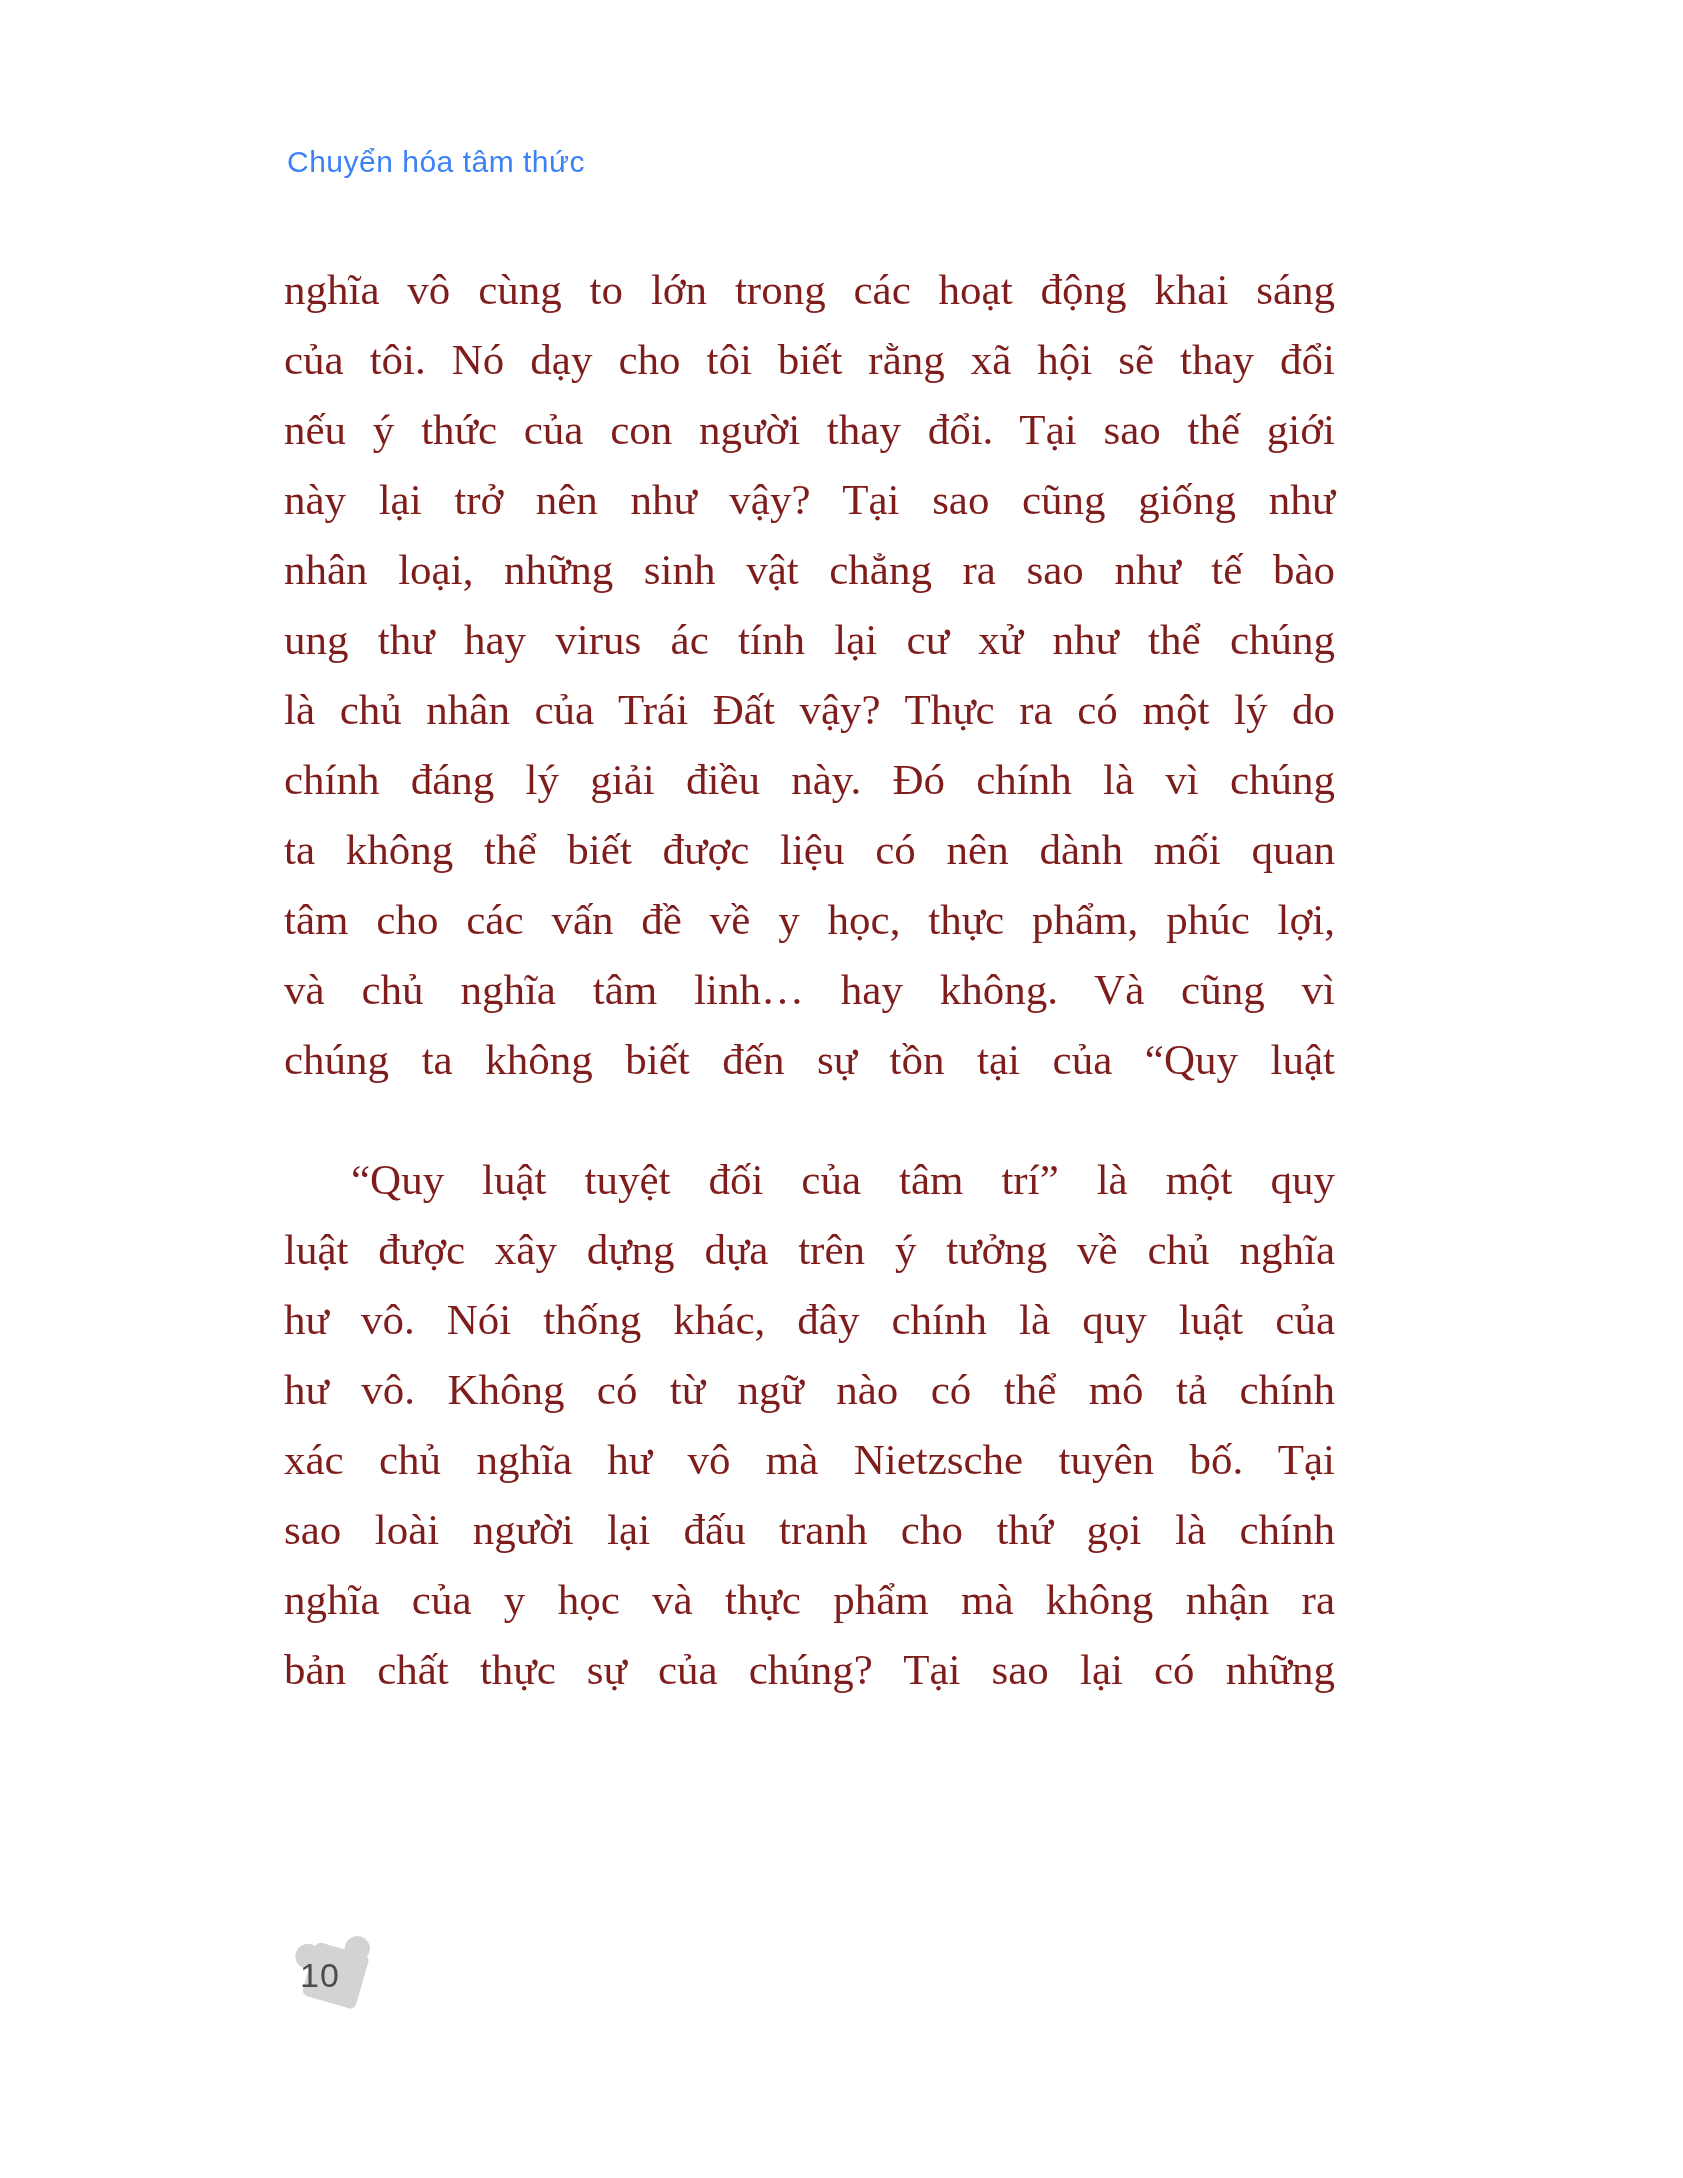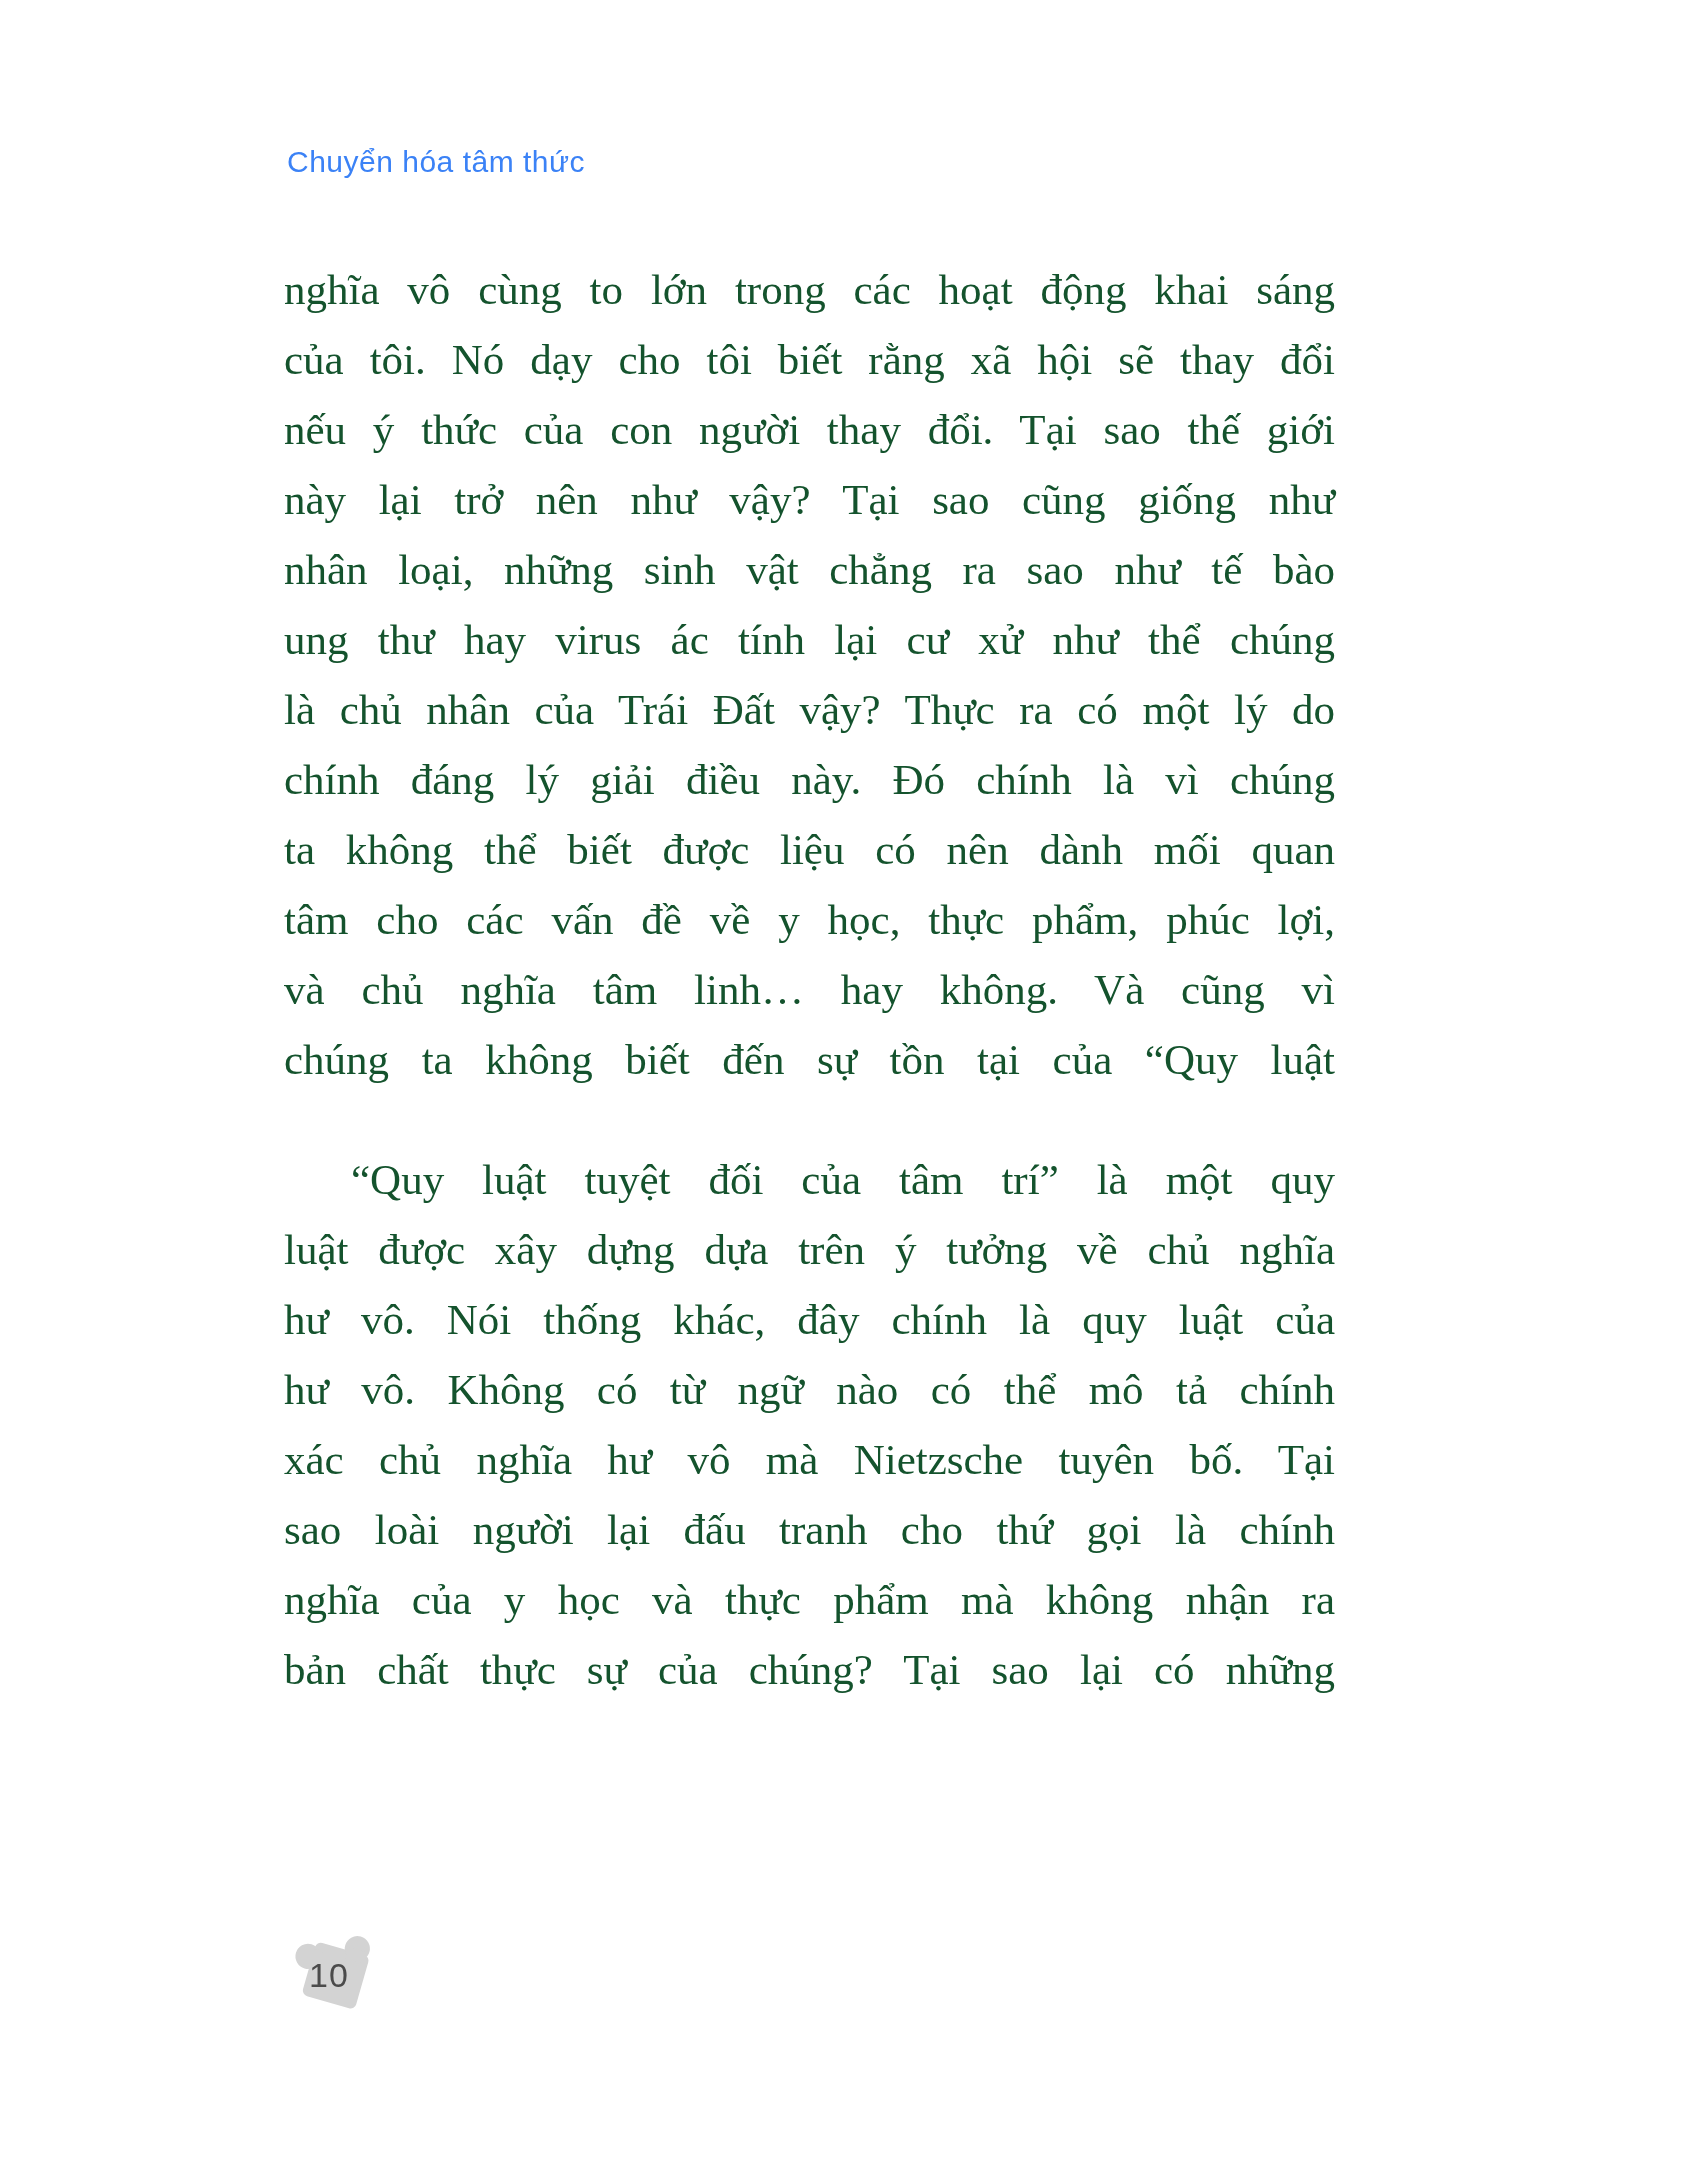--- a/index.html
+++ b/index.html
@@ -24,21 +24,21 @@
     font-weight: 400;
     letter-spacing: 0.5px;
     color: #3b82f6;
     white-space: nowrap;
   }
   .body-text {
     position: absolute;
     left: 284px;
     top: 255px;
     width: 1051px;
-    color: #14532d;
+    color: #7f1d1d;
     font-size: 43px;
     line-height: 70px;
   }
   .para { margin: 0; }
   .para + .para { margin-top: 50px; }
   .line {
     text-align: justify;
     text-align-last: justify;
     white-space: normal;
   }
@@ -47,21 +47,21 @@
   .page-marker {
     position: absolute;
     left: 280px;
     top: 1919px;
     width: 109px;
     height: 109px;
   }
   .page-marker svg { display: block; }
   .page-number {
     position: absolute;
-    left: 309px;
+    left: 300px;
     top: 1956px;
     font-family: "Liberation Sans", "DejaVu Sans", sans-serif;
     font-weight: 400;
     font-size: 34px;
     color: #4b4b4b;
     letter-spacing: 1px;
   }
 </style>
 </head>
 <body>

